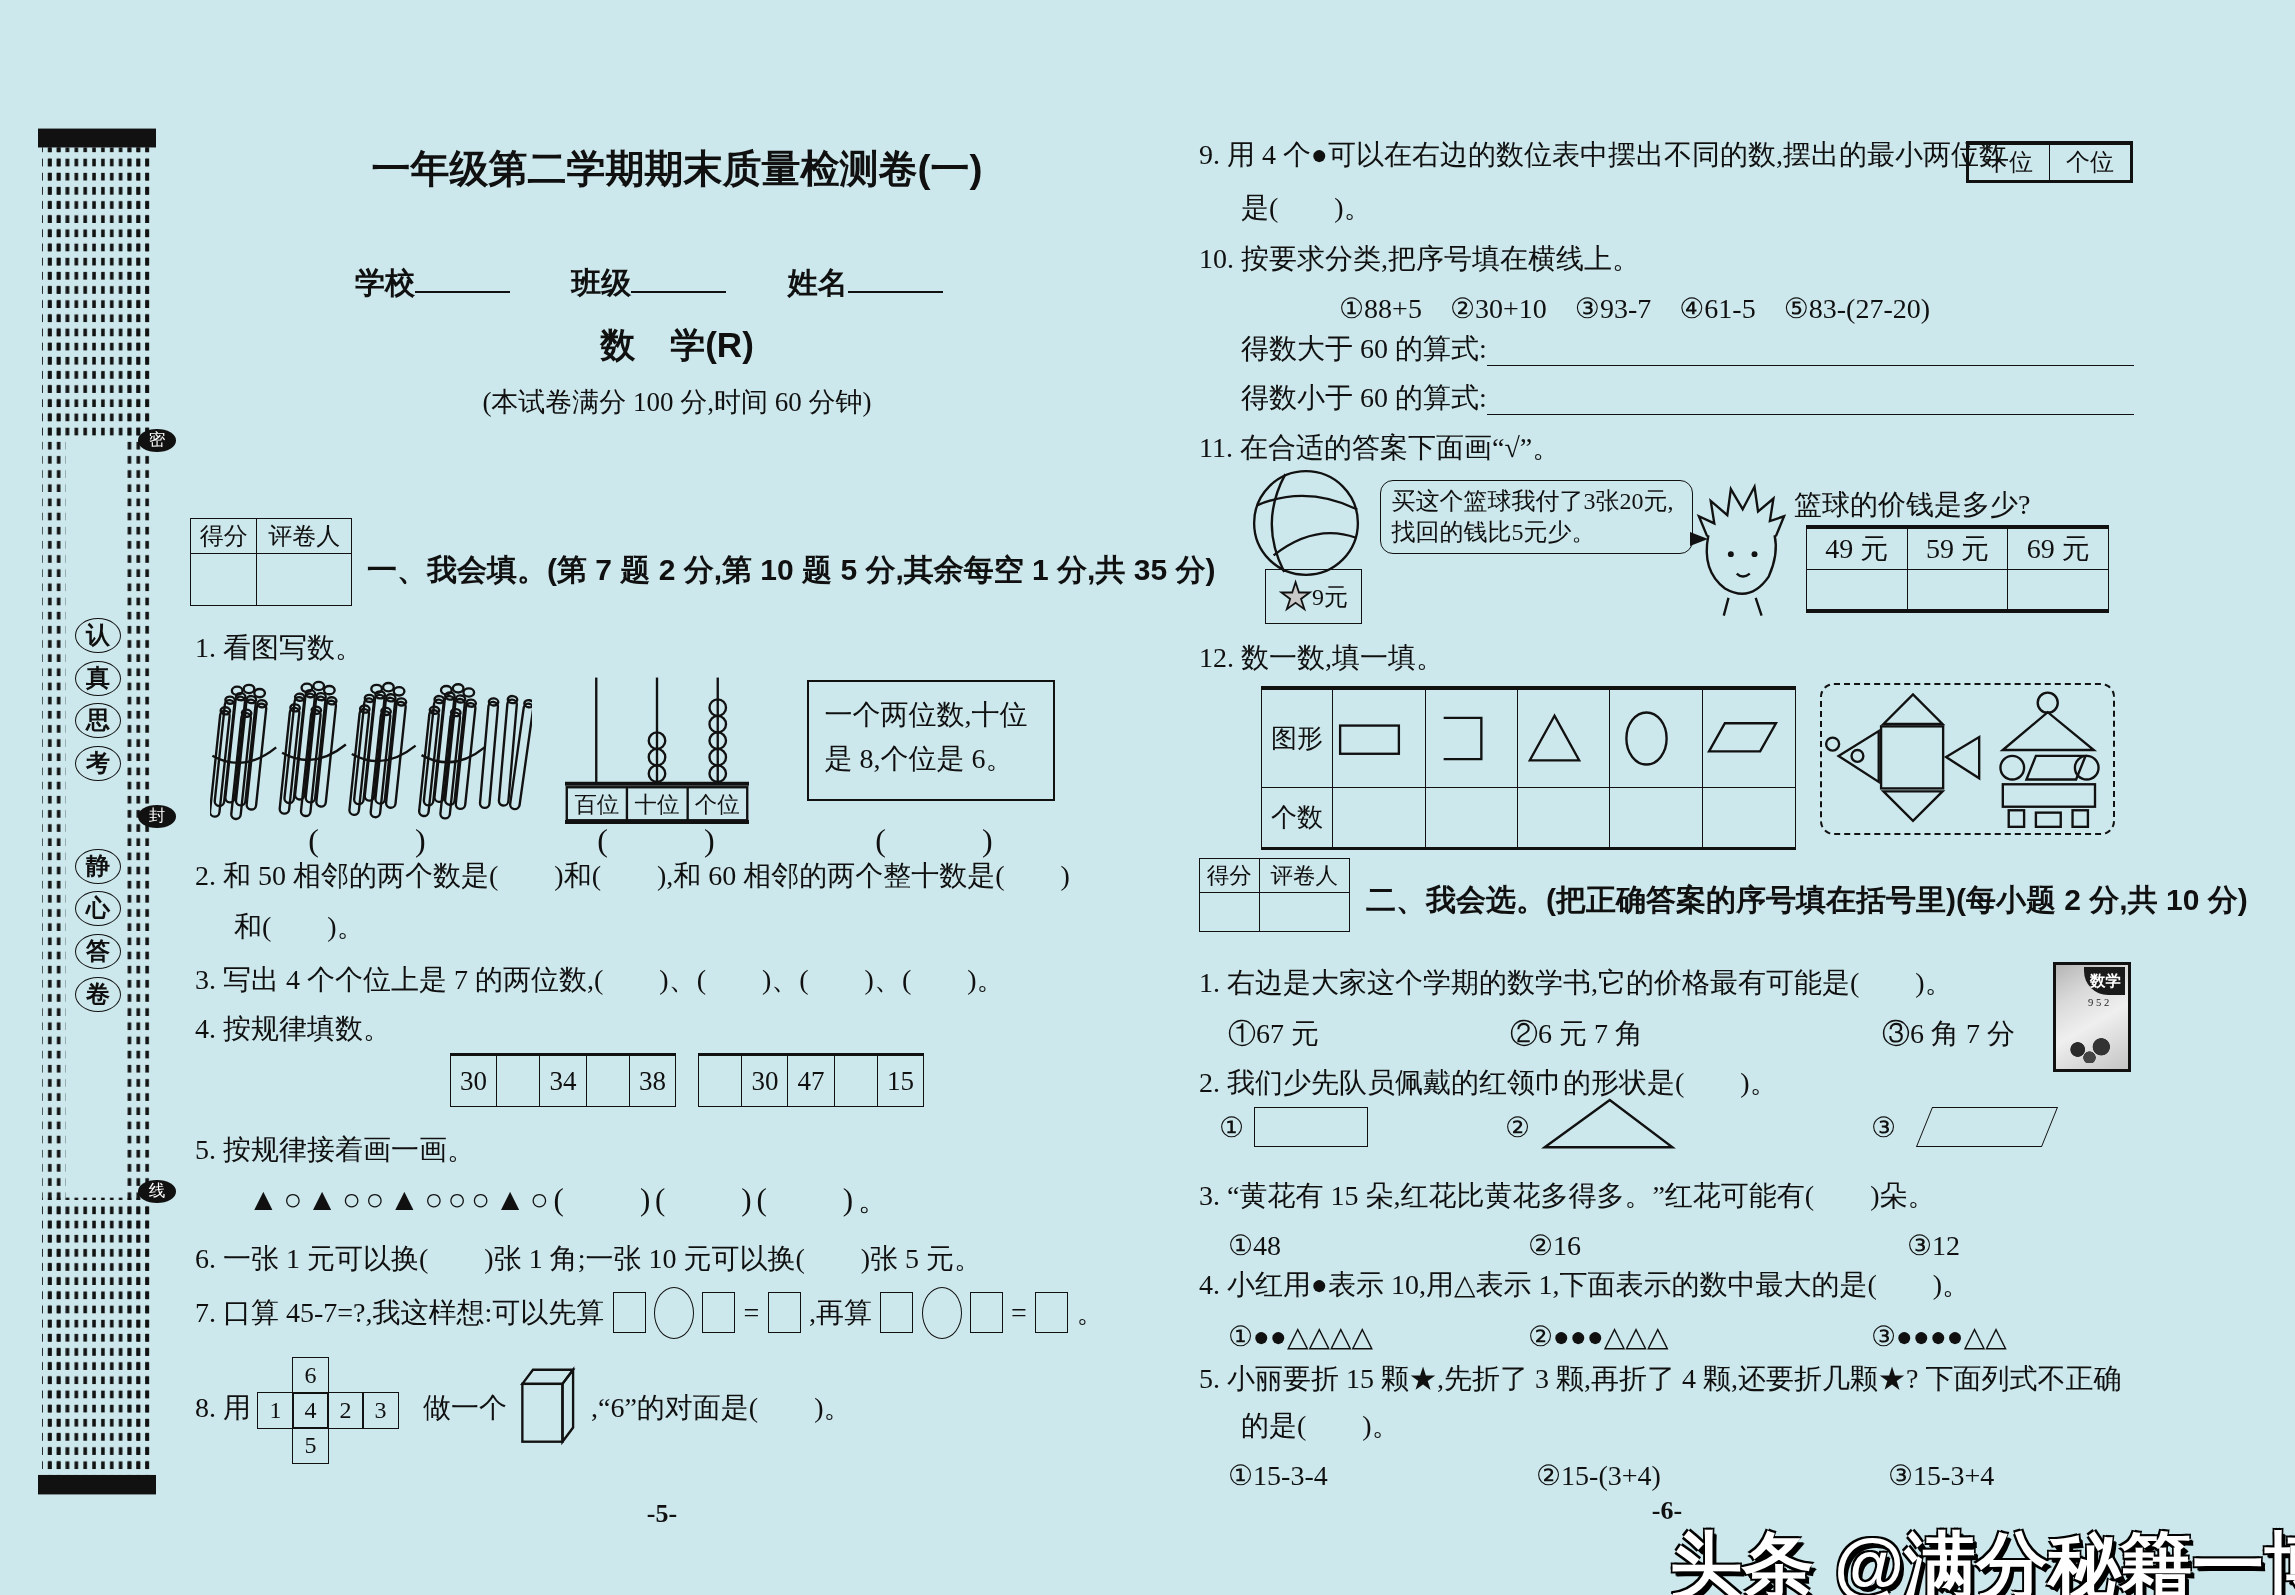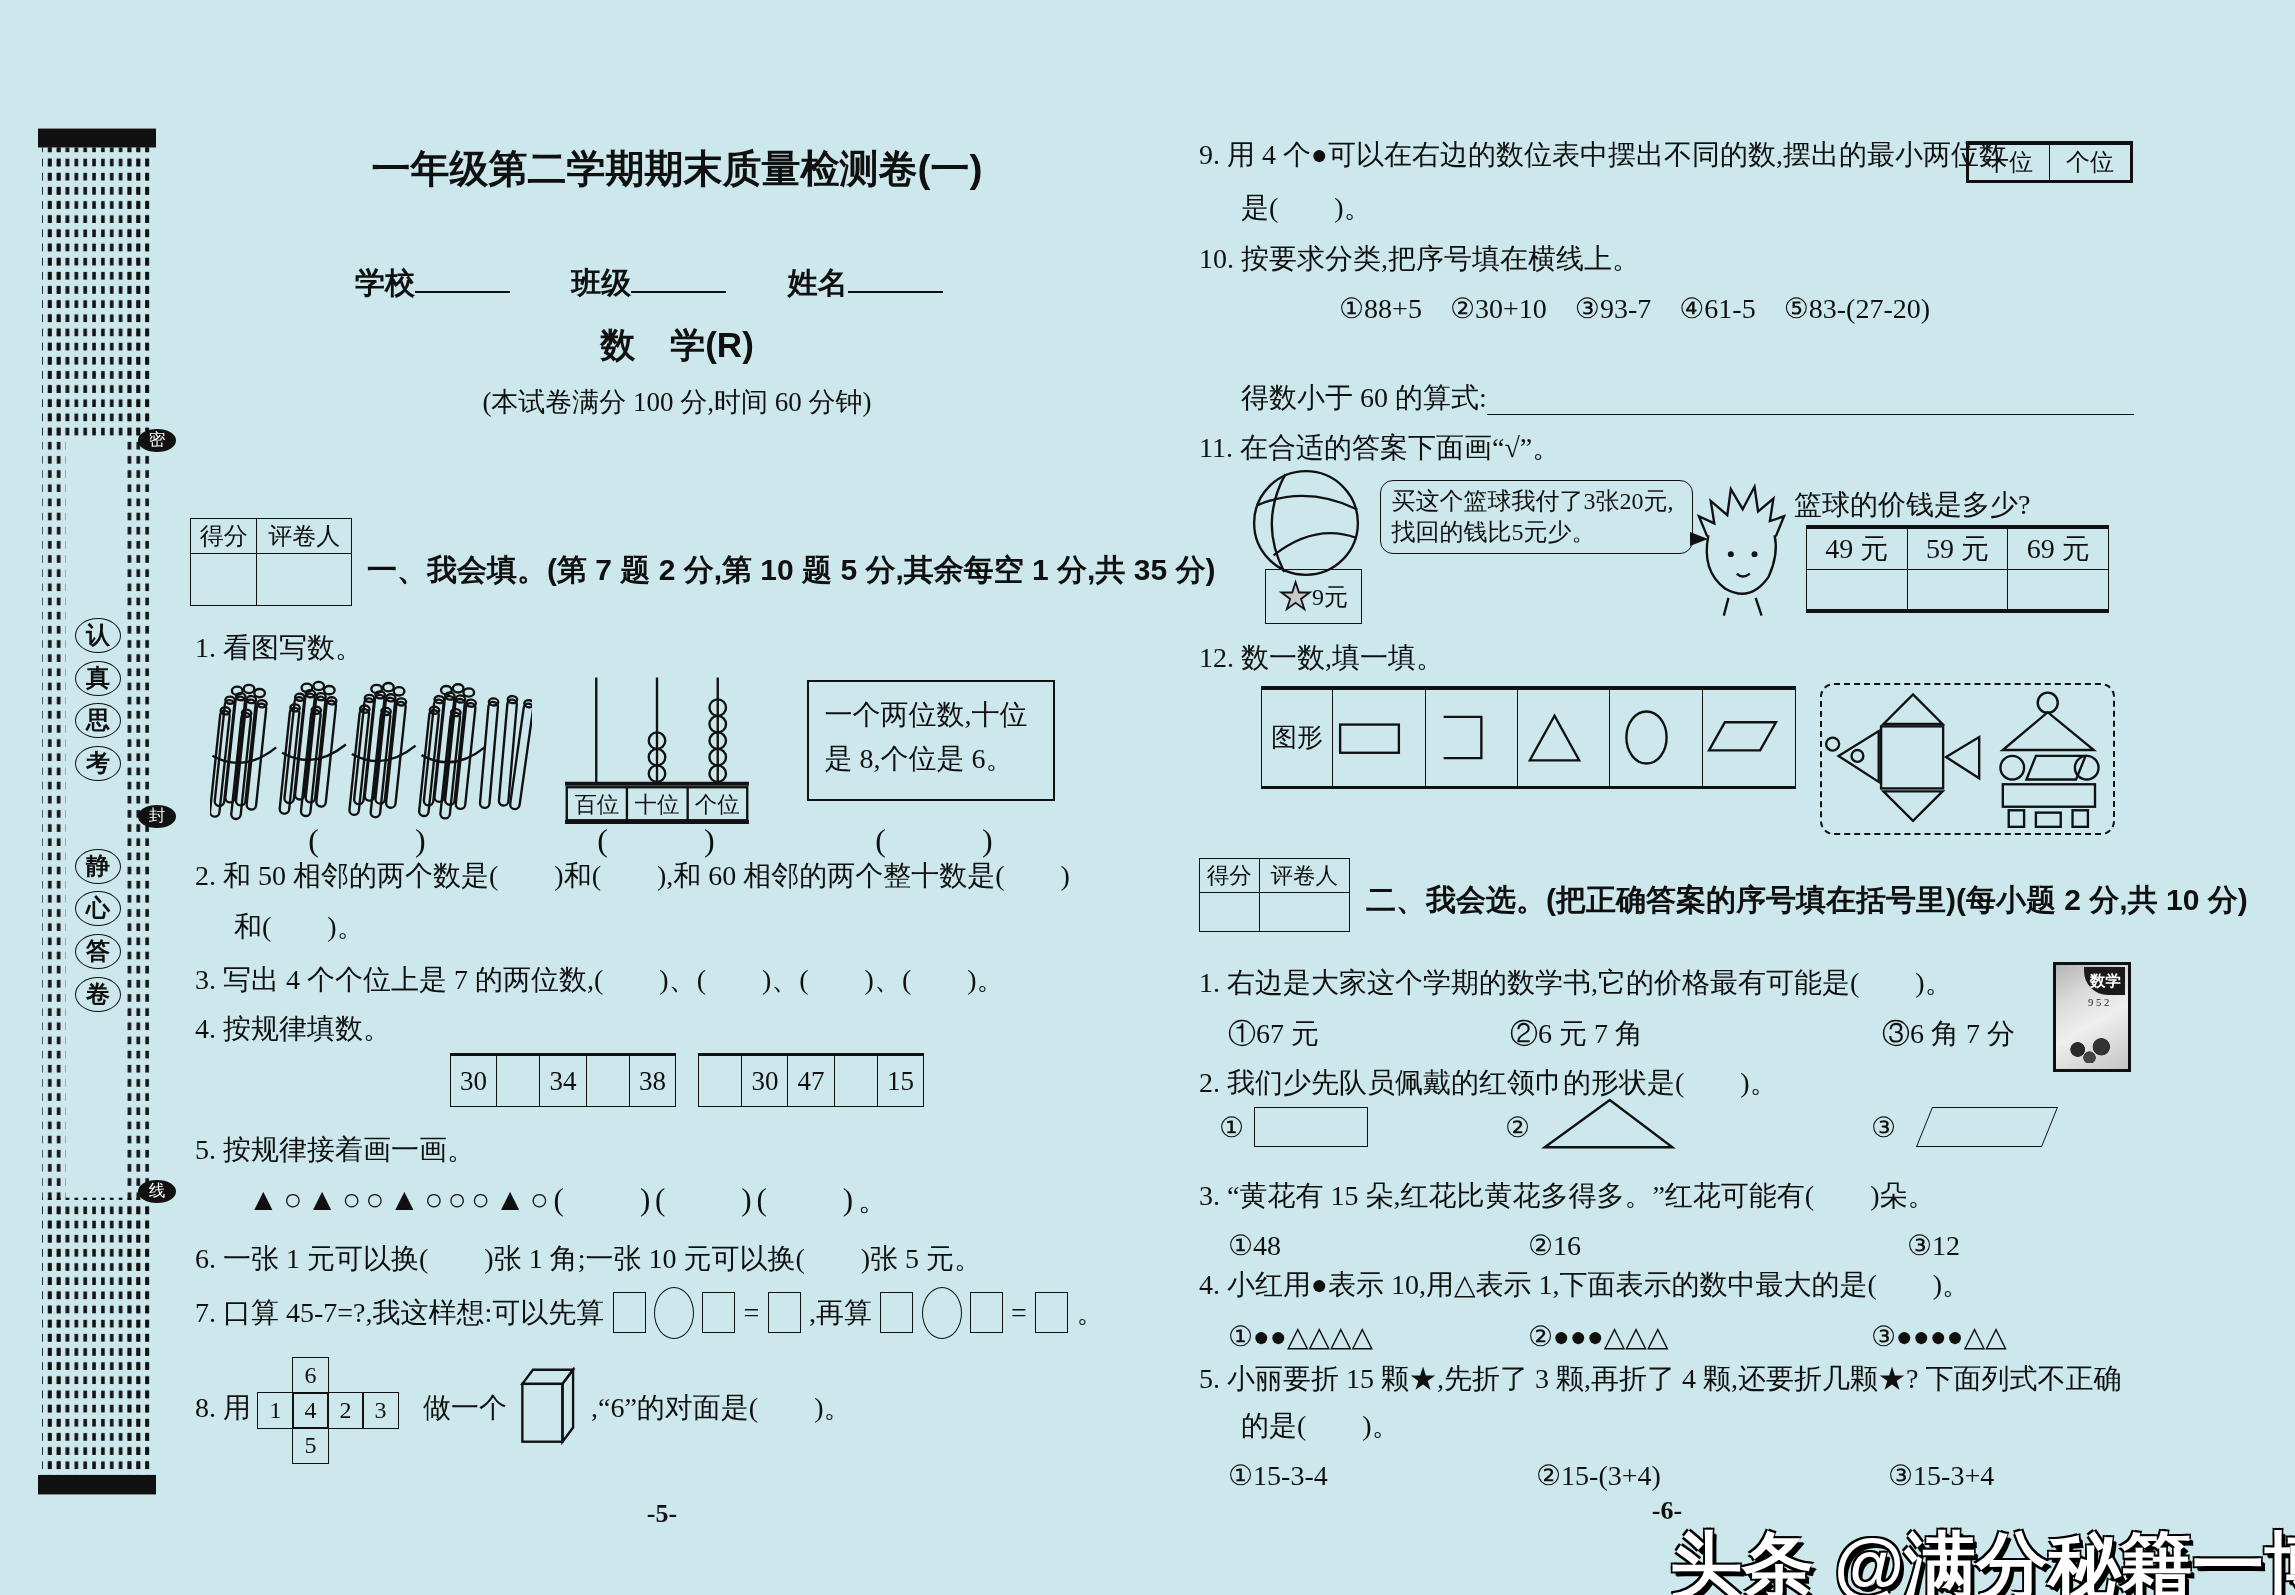--- a/index.html
+++ b/index.html
@@ -234,20 +234,24 @@
         <tr style="height:38px;font-size:24px;">
       <td style="width:83px;">十位</td>
       <td style="width:83px;">个位</td>
     </tr>
   </tbody>
     </table>
   <div class="abs t" style="left:1241px;top:190px;">是(　　)。</div>
 
   <div class="abs t" style="left:1199px;top:241px;">10. 按要求分类,把序号填在横线上。</div>
   <div class="abs t" style="left:1339px;top:291px;">①88+5　②30+10　③93-7　④61-5　⑤83-(27-20)</div>
+  <div class="abs fillrow" style="left:1241px;top:331px;width:893px;">
+    <span class="t">得数大于 60 的算式:</span>
+    <span class="fill-line"></span>
+  </div>
   <div class="abs fillrow" style="left:1241px;top:380px;width:893px;">
     <span class="t">得数小于 60 的算式:</span>
     <span class="fill-line"></span>
   </div>
 
   <div class="abs t" style="left:1199px;top:430px;">11. 在合适的答案下面画“√”。</div>
 
   <svg class="abs" style="left:1250px;top:467px;" width="112" height="112" viewBox="0 0 190 190">
     <circle cx="95" cy="95" r="88" class="ln" stroke-width="5"></circle>
     <path d="M60,12 Q15,95 58,178" class="ln"></path>
@@ -317,20 +321,28 @@
         <svg width="71" height="57" viewBox="0 0 120 96">
               <ellipse cx="60" cy="48" rx="34" ry="44" class="ln"></ellipse>
             </svg>
       </td>
       <td style="width:92px;">
         <svg width="77" height="47" viewBox="0 0 130 80">
               <polygon points="35,14 122,14 95,62 8,62" class="ln"></polygon>
             </svg>
       </td>
     </tr>
+    <tr style="height:61px;font-size:26px;">
+      <td>个数</td>
+      <td></td>
+      <td></td>
+      <td></td>
+      <td></td>
+      <td></td>
+    </tr>
   </tbody>
     </table>
 
   <div class="abs" style="left:1820px;top:683px;width:291px;height:148px;border:2.4px dashed #111;border-radius:14px;">
     <svg width="286" height="143" viewBox="0 0 484 242">
       <circle cx="18" cy="100" r="11" class="ln"></circle>
       <polygon points="28,120 96,78 96,164" class="ln"></polygon>
       <circle cx="60" cy="120" r="10" class="ln"></circle>
       <rect x="100" y="70" width="105" height="105" class="ln"></rect>
       <polygon points="104,66 154,16 204,66" class="ln"></polygon>

